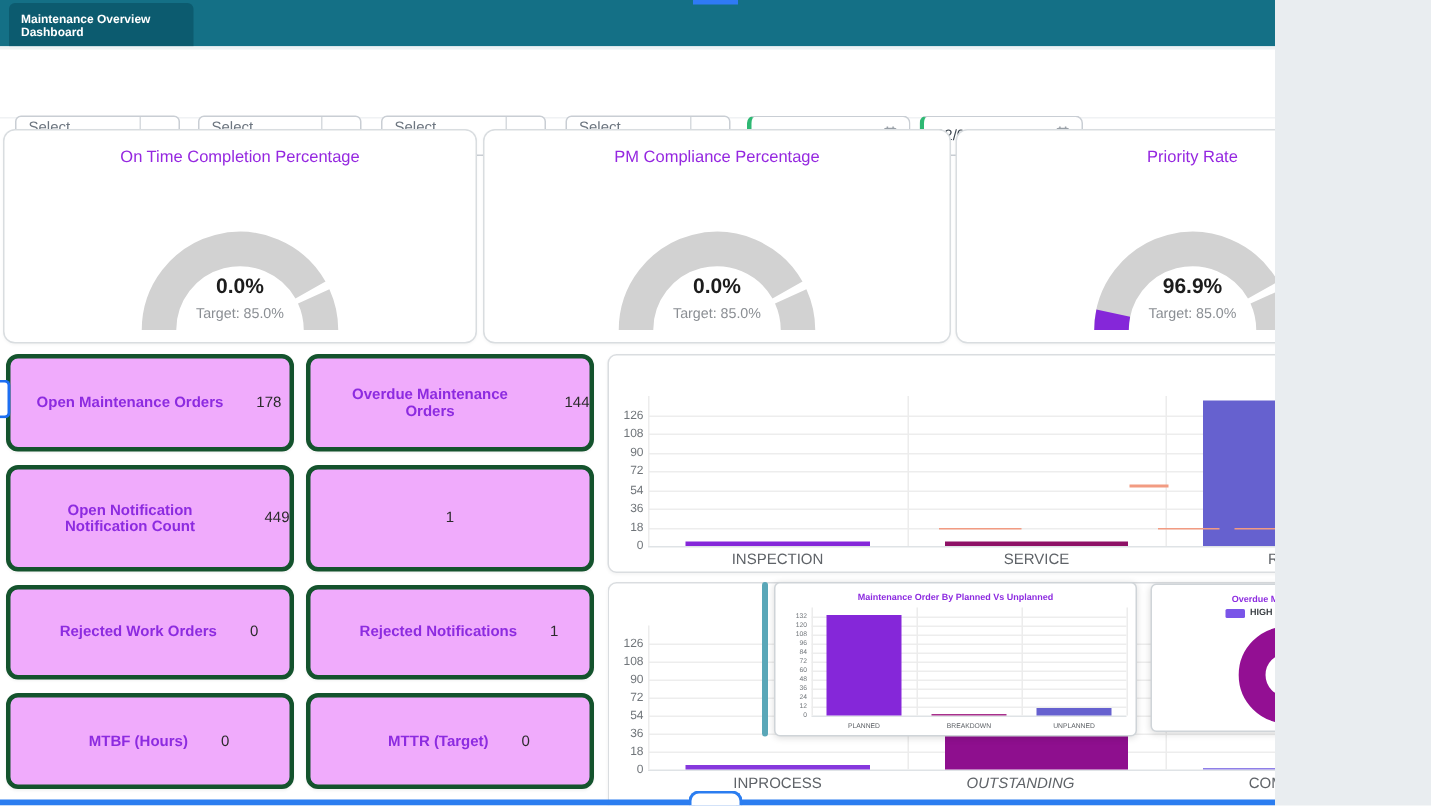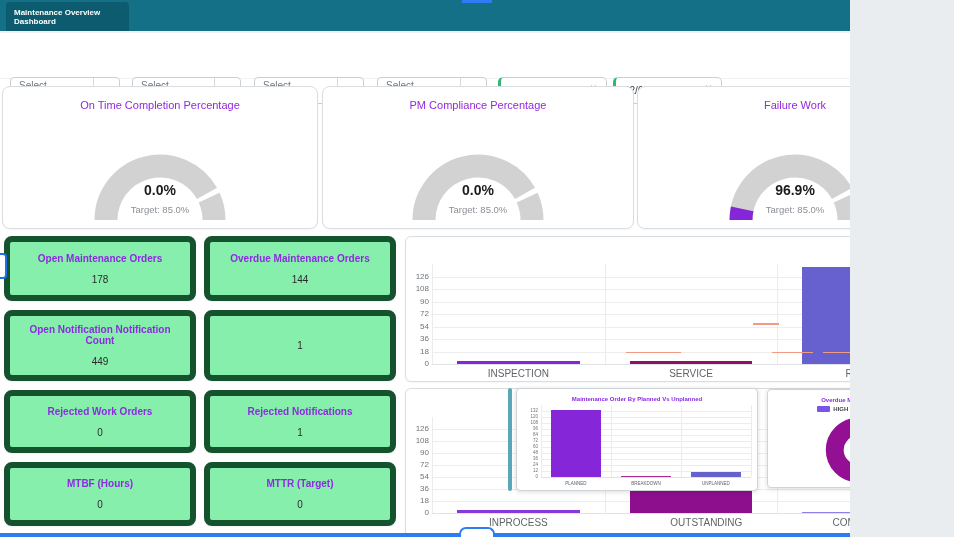--- a/index.html
+++ b/index.html
@@ -35,22 +35,22 @@
   .gauge-title { text-align:center; margin-top:12px; font-size:11px; font-weight:normal; color:#9527e0; }
   .gauge-wrap { position:absolute; left:50%; transform:translateX(-50%); bottom:4px; width:150px; height:84px; }
   .gauge-value { position:absolute; left:0; bottom:30px; width:100%; text-align:center;
     font-size:14px; font-weight:bold; color:#1c1c1c; }
   .gauge-target { position:absolute; left:0; bottom:13px; width:100%; text-align:center;
     font-size:9.5px; color:#8b8f94; }
 
   
   .kpi-grid { position:absolute; left:4px; top:236px; width:395px; display:grid;
     grid-template-columns:192px 192px; grid-template-rows:65px 71px 63px 64px; gap:9px 8px; }
-  .kpi-card { background:#86efac; border:6px solid #14532d; border-radius:8px; box-shadow:0 1px 2px rgba(0,0,0,.05);
-    display:flex; flex-direction:column; align-items:center; justify-content:center; gap:10px; }
+  .kpi-card { background:#f0abfc; border:3px solid #14532d; border-radius:8px; box-shadow:0 1px 2px rgba(0,0,0,.05);
+    display:flex; align-items:center; justify-content:center; gap:10px; }
   .kpi-label { font-size:10px; font-weight:bold; color:#8d2be0; text-align:center; padding:0 12px; }
   .kpi-value { font-size:10px; color:#2b2b2b; }
 
   
   .chart-card { position:absolute; background:#fff; border:1px solid #dadde0; border-radius:6px;
     box-shadow:0 1px 2px rgba(0,0,0,.04); }
   #chart-top { left:405px; top:236px; width:548px; height:146px; }
   #chart-bottom { left:405px; top:388px; width:548px; height:149px; border-radius:6px 6px 0 0; border-bottom:none; }
   .chart-title { position:absolute; left:0; top:8px; width:100%; text-align:center;
     font-size:10.5px; font-weight:bold; color:#9527e0; }
@@ -153,21 +153,21 @@
       <div class="gauge-card" style="left: 322px; width: 312px;">
         <div class="gauge-title">PM Compliance Percentage</div>
         <div class="gauge-wrap"><svg width="150" height="84" viewBox="0 0 150 84">
             <path d="M 21.00 80.00 A 54 54 0 0 1 122.00 53.41" stroke="#d2d2d2" stroke-width="23" fill="none"></path>
             <path d="M 124.14 57.61 A 54 54 0 0 1 129.00 80.00" stroke="#d2d2d2" stroke-width="23" fill="none"></path>
           </svg></div>
         <div class="gauge-value">0.0%</div>
         <div class="gauge-target">Target: 85.0%</div>
       </div>
       <div class="gauge-card" style="left: 637px; width: 316px;">
-        <div class="gauge-title">Failure Work</div>
+        <div class="gauge-title">Priority Rate</div>
         <div class="gauge-wrap"><svg width="150" height="84" viewBox="0 0 150 84">
             <path d="M 21.00 80.00 A 54 54 0 0 1 122.00 53.41" stroke="#d2d2d2" stroke-width="23" fill="none"></path>
             <path d="M 124.14 57.61 A 54 54 0 0 1 129.00 80.00" stroke="#d2d2d2" stroke-width="23" fill="none"></path>
             <path d="M 21.00 80.00 A 54 54 0 0 1 22.18 68.77" stroke="#8527d9" stroke-width="23" fill="none"></path>
           </svg></div>
         <div class="gauge-value">96.9%</div>
         <div class="gauge-target">Target: 85.0%</div>
       </div>
     </div>
 
@@ -223,21 +223,21 @@
       <div class="gridline" style="left: 26px; top: 40px; width: 518px; height: 1px; background: rgb(237, 237, 237);"></div>
       <div class="tick-label" style="left: 2px; top: 35px; width: 21px; font-size: 8px;">126</div>
       <div class="zone-sep" style="left: 26px; top: 28px; width: 1px; height: 96px; background: rgb(236, 236, 236);"></div>
       <div class="zone-sep" style="left: 198.7px; top: 28px; width: 1px; height: 96px; background: rgb(236, 236, 236);"></div>
       <div class="zone-sep" style="left: 371.3px; top: 28px; width: 1px; height: 96px; background: rgb(236, 236, 236);"></div>
       <div class="zone-sep" style="left: 544px; top: 28px; width: 1px; height: 96px; background: rgb(236, 236, 236);"></div>
       <div class="bar" style="left: 51px; top: 120.7px; width: 122.6px; height: 3.3px; background: rgb(134, 56, 221);"></div>
       <div class="bar" style="left: 223.7px; top: 98.7px; width: 122.6px; height: 25.3px; background: rgb(142, 15, 142);"></div>
       <div class="bar" style="left: 396.4px; top: 122.5px; width: 122.6px; height: 1.5px; background: rgb(143, 127, 232);"></div>
       <div class="cat-label" style="left: 26px; top: 128px; width: 172.7px; font-size: 10px;">INPROCESS</div>
-      <div class="cat-label" style="left: 214px; top: 128px; width: 172.7px; font-size: 10px;">OUTSTANDING</div>
+      <div class="cat-label" style="left: 188px; top: 128px; width: 172.7px; font-size: 10px; font-style: italic;">OUTSTANDING</div>
       <div class="cat-label" style="left: 371.3px; top: 128px; width: 172.7px; font-size: 10px;">COMPLETED</div>
     </div>
 
   <div class="chart-card" id="chart-top">
   <div class="gridline" style="left: 26px; top: 127px; width: 518px; height: 1px; background: rgb(223, 227, 230);"></div>
       <div class="tick-label" style="left: 2px; top: 122px; width: 21px; font-size: 8px;">0</div>
       <div class="gridline" style="left: 26px; top: 114.5px; width: 518px; height: 1px; background: rgb(237, 237, 237);"></div>
       <div class="tick-label" style="left: 2px; top: 109.5px; width: 21px; font-size: 8px;">18</div>
       <div class="gridline" style="left: 26px; top: 102px; width: 518px; height: 1px; background: rgb(237, 237, 237);"></div>
       <div class="tick-label" style="left: 2px; top: 97px; width: 21px; font-size: 8px;">36</div>

